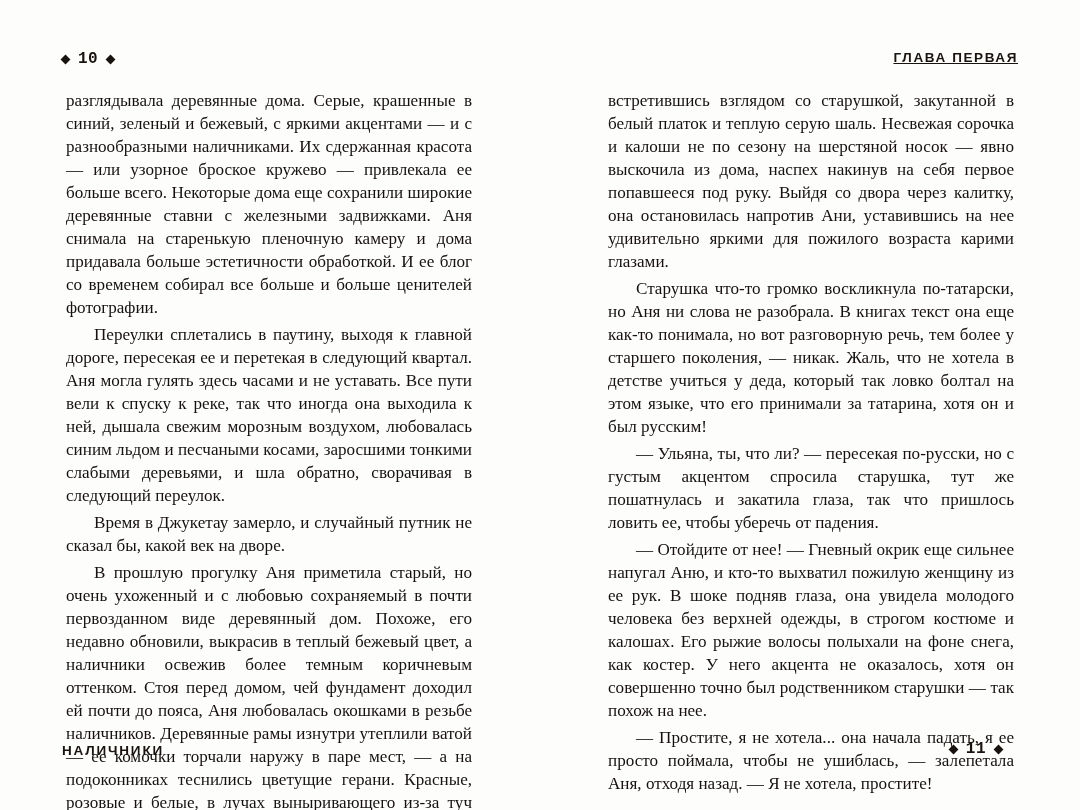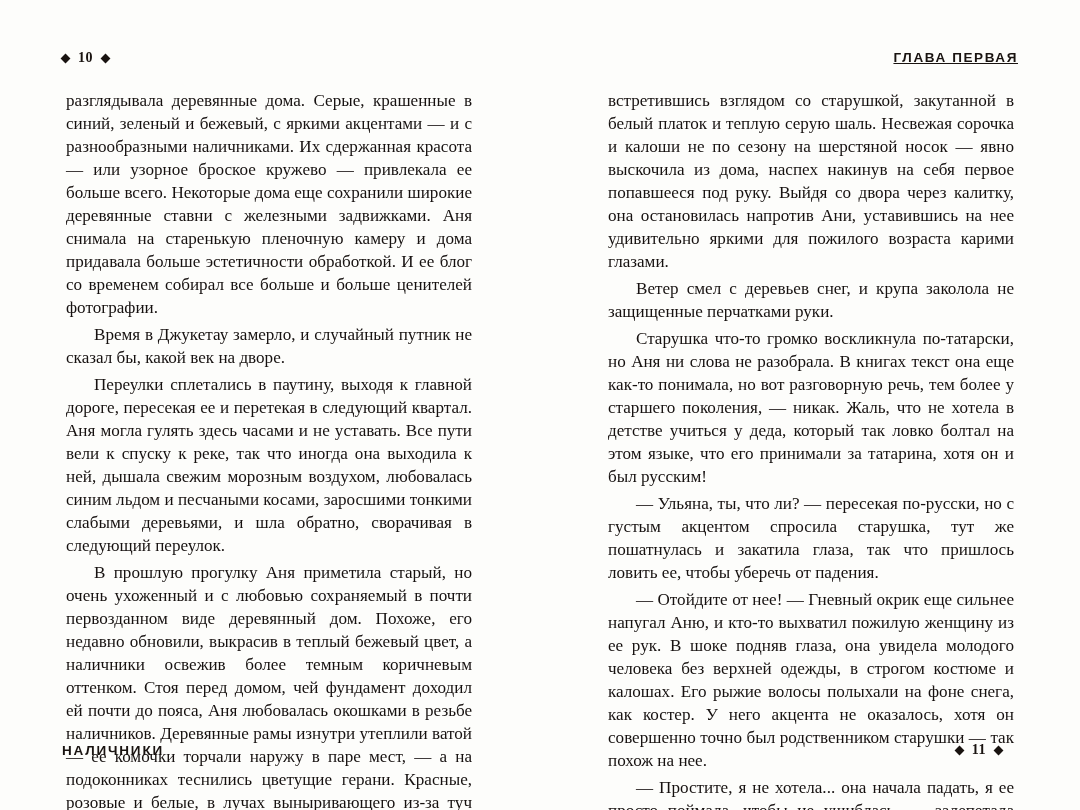--- a/index.html
+++ b/index.html
@@ -36,22 +36,22 @@
     display: flex;
     align-items: center;
     gap: 9px;
   }
   .head-right {
     right: 62px;
     text-transform: uppercase;
     text-decoration: underline;
   }
   .folio {
-    font-family: Liberation Serif, serif;
-    font-size: 14px;
+    font-family: Liberation Mono, monospace;
+    font-size: 16px;
     font-weight: 700;
     letter-spacing: 0.5px;
   }
   .diamond {
     display: inline-block;
     width: 7px;
     height: 7px;
     background: #191310;
     transform: rotate(45deg);
   }
@@ -106,29 +106,28 @@
   <div class="head head-left">
     <span class="diamond"></span>
     <span class="folio">10</span>
     <span class="diamond"></span>
   </div>
 
   <div class="head head-right">ГЛАВА ПЕРВАЯ</div>
 
   <div class="col col-left">
     <p>разглядывала деревянные дома. Серые, крашенные в синий, зеленый и бежевый, с яркими акцентами — и с разнообразными наличниками. Их сдержанная красота — или узорное броское кружево — привлекала ее больше всего. Некоторые дома еще сохранили широкие деревянные ставни с железными задвижками. Аня снимала на старенькую пленочную камеру и дома придавала больше эстетичности обработкой. И ее блог со временем собирал все больше и больше ценителей фотографии.</p>
+    <p class="ind">Переулки сплетались в паутину, выходя к главной дороге, пересекая ее и перетекая в следующий квартал. Аня могла гулять здесь часами и не уставать. Все пути вели к спуску к реке, так что иногда она выходила к ней, дышала свежим морозным воздухом, любовалась синим льдом и песчаными косами, заросшими тонкими слабыми деревьями, и шла обратно, сворачивая в следующий переулок.</p>
     <p class="ind">Время в Джукетау замерло, и случайный путник не сказал бы, какой век на дворе.</p>
-    <p class="ind">Переулки сплетались в паутину, выходя к главной дороге, пересекая ее и перетекая в следующий квартал. Аня могла гулять здесь часами и не уставать. Все пути вели к спуску к реке, так что иногда она выходила к ней, дышала свежим морозным воздухом, любовалась синим льдом и песчаными косами, заросшими тонкими слабыми деревьями, и шла обратно, сворачивая в следующий переулок.</p>
     <p class="ind">В прошлую прогулку Аня приметила старый, но очень ухоженный и с любовью сохраняемый в почти первозданном виде деревянный дом. Похоже, его недавно обновили, выкрасив в теплый бежевый цвет, а наличники освежив более темным коричневым оттенком. Стоя перед домом, чей фундамент доходил ей почти до пояса, Аня любовалась окошками в резьбе наличников. Деревянные рамы изнутри утеплили ватой — ее комочки торчали наружу в паре мест, — а на подоконниках теснились цветущие герани. Красные, розовые и белые, в лучах выныривающего из-за туч солнца они казались еще ярче. Кружевная штора завершала картину, и Аня достала камеру, чтобы поймать удачный кадр.</p>
 
   </div>
 
   <div class="col col-right">
     <p>встретившись взглядом со старушкой, закутанной в белый платок и теплую серую шаль. Несвежая сорочка и калоши не по сезону на шерстяной носок — явно выскочила из дома, наспех накинув на себя первое попавшееся под руку. Выйдя со двора через калитку, она остановилась напротив Ани, уставившись на нее удивительно яркими для пожилого возраста карими глазами.</p>
-    <p class="ind">Ветер смел с деревьев снег, и крупа заколола не защищенные перчатками руки.</p>
     <p class="ind">Старушка что-то громко воскликнула по-татарски, но Аня ни слова не разобрала. В книгах текст она еще как-то понимала, но вот разговорную речь, тем более у старшего поколения, — никак. Жаль, что не хотела в детстве учиться у деда, который так ловко болтал на этом языке, что его принимали за татарина, хотя он и был русским!</p>
     <p class="ind">— Ульяна, ты, что ли? — пересекая по-русски, но с густым акцентом спросила старушка, тут же пошатнулась и закатила глаза, так что пришлось ловить ее, чтобы уберечь от падения.</p>
     <p class="ind">— Отойдите от нее! — Гневный окрик еще сильнее напугал Аню, и кто-то выхватил пожилую женщину из ее рук. В шоке подняв глаза, она увидела молодого человека без верхней одежды, в строгом костюме и калошах. Его рыжие волосы полыхали на фоне снега, как костер. У него акцента не оказалось, хотя он совершенно точно был родственником старушки — так похож на нее.</p>
     <p class="ind">— Простите, я не хотела... она начала падать, я ее просто поймала, чтобы не ушиблась, — залепетала Аня, отходя назад. — Я не хотела, простите!</p>
 
   </div>
 
   <div class="foot foot-left">НАЛИЧНИКИ</div>
 
   <div class="foot foot-right">

